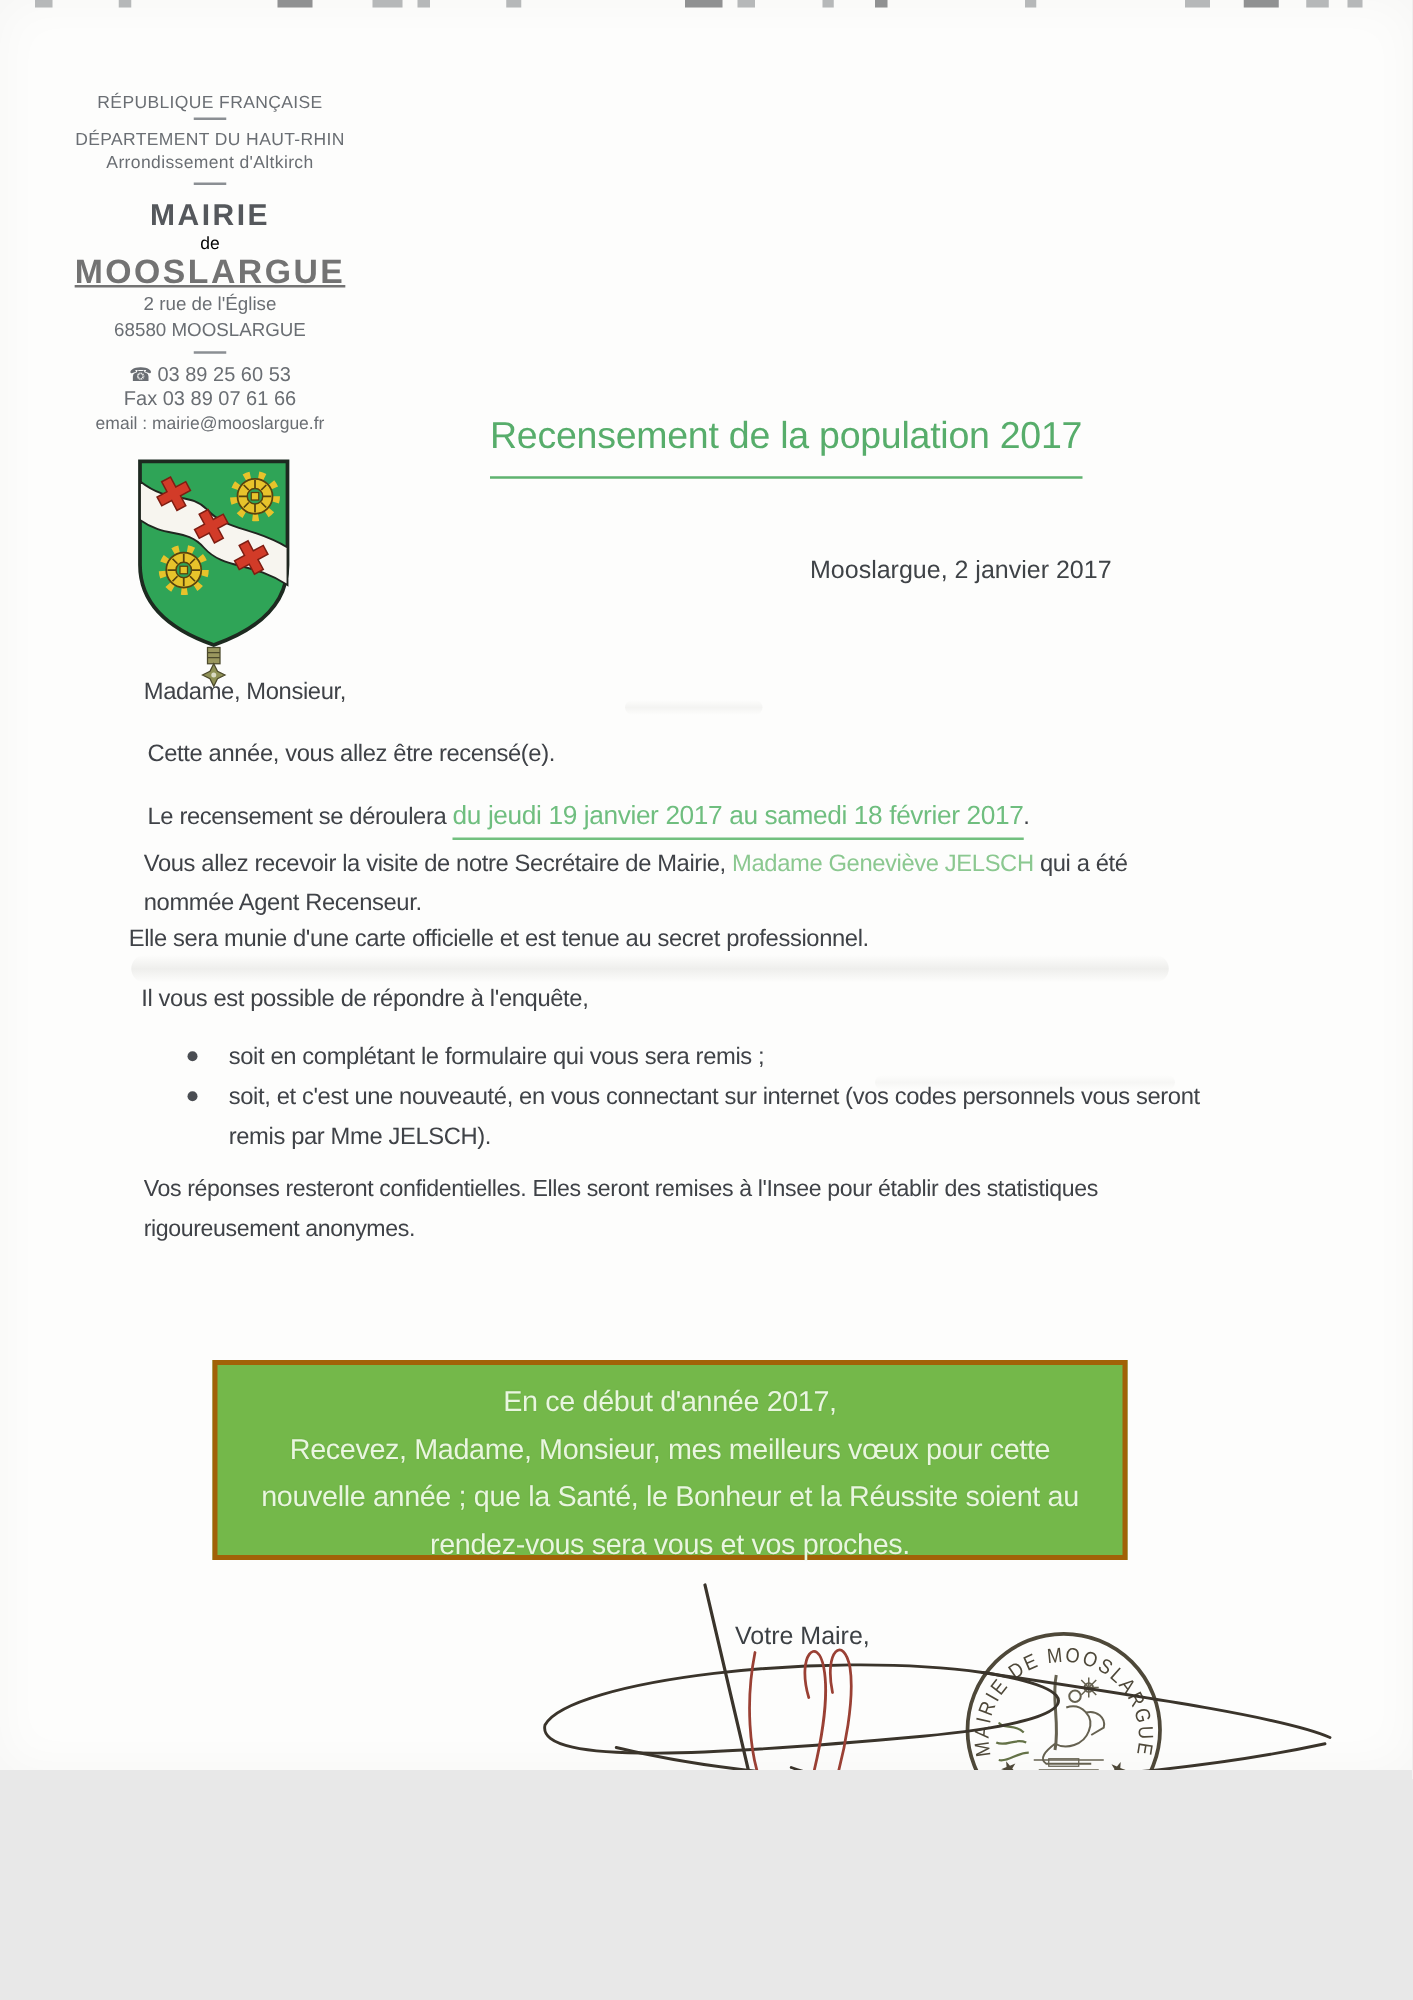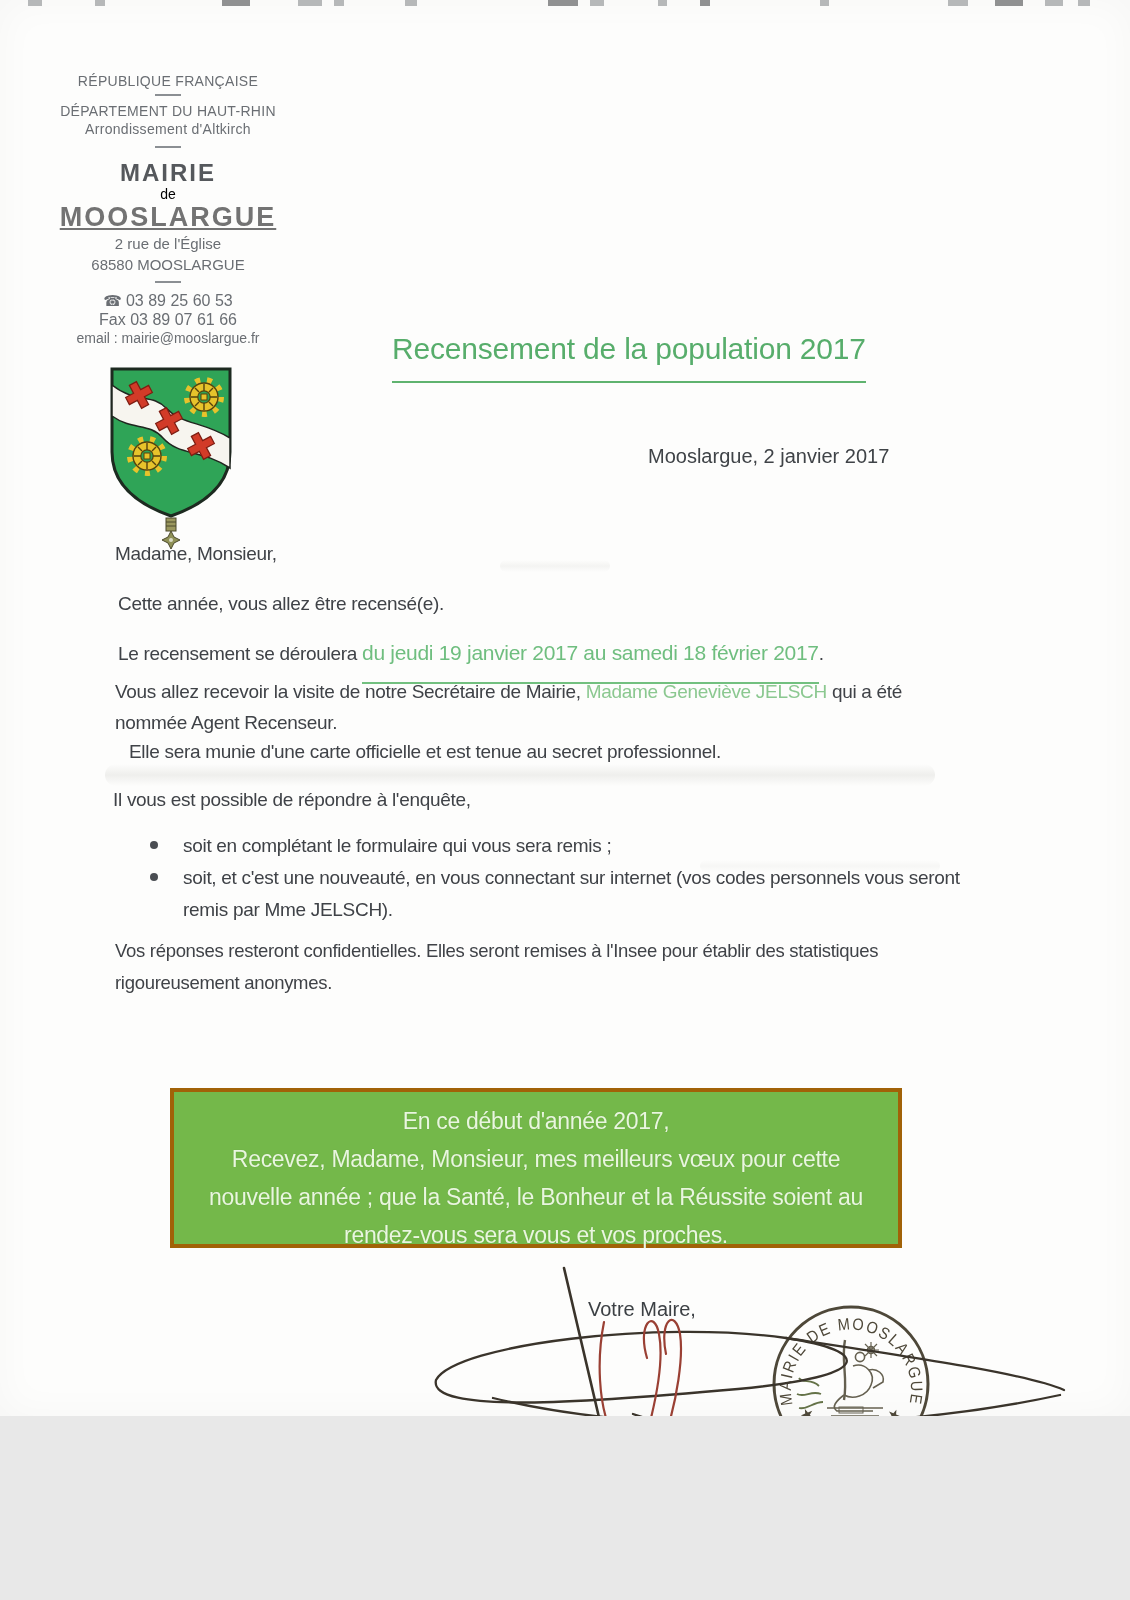--- a/index.html
+++ b/index.html
@@ -27,21 +27,21 @@
   .phone-icon{font-size:15px;margin-right:4px;}
 
   .title{
     position:absolute;left:392px;top:332px;
     font-size:30px;letter-spacing:-0.2px;color:#57ad6b;
     border-bottom:2px solid #5fb36f;padding-bottom:15px;
   }
   .dateline{position:absolute;left:648px;top:445px;font-size:20px;color:#3f4347;}
 
   .body-text{position:absolute;font-size:19px;letter-spacing:-0.3px;line-height:31px;color:#3f4247;}
-  .hl-green-u{color:#6fbe7f;border-bottom:2px solid #72c07f;padding-bottom:18px;}
+  .hl-green-u{color:#6fbe7f;border-bottom:2px solid #72c07f;padding-bottom:6px;}
   .hl-green-light{color:#8bc890;}
 
   .bullet-dot{position:absolute;width:8px;height:8px;border-radius:50%;background:#4a4d52;}
 
   .greeting-box{
     position:absolute;left:170px;top:1088px;width:732px;height:160px;
     background:#74b84a;border:4px solid #a16207;box-sizing:border-box;
     text-align:center;padding-top:10px;
   }
   .greeting-line{font-size:23px;letter-spacing:-0.3px;line-height:38px;color:#e9f6df;text-shadow:0 0 1px rgba(60,100,40,.25);}
@@ -127,21 +127,21 @@
   <div class="title">Recensement de la population 2017</div>
   <div class="dateline">Mooslargue, 2 janvier 2017</div>
 
   <div class="body-text" style="left:115px;top:538px">Madame, Monsieur,</div>
   <div class="body-text" style="left:118px;top:588px">Cette année, vous allez être recensé(e).</div>
 
   <div class="body-text" style="left:118px;top:637px"><span>Le recensement se déroulera </span><span class="hl-green-u" style="font-size:21px">du jeudi 19 janvier 2017 au samedi 18 février 2017</span><span>.</span></div>
 
   <div class="body-text" style="left:115px;top:676px;width:848px"><span>Vous allez recevoir la visite de notre Secrétaire de Mairie, </span><span class="hl-green-light">Madame Geneviève JELSCH</span><span> qui a été nommée Agent Recenseur.</span></div>
 
-  <div class="body-text" style="left:129px;top:736px">Elle sera munie d'une carte officielle et est tenue au secret professionnel.</div>
+  <div class="body-text" style="left:103px;top:736px">Elle sera munie d'une carte officielle et est tenue au secret professionnel.</div>
   <div class="body-text" style="left:113px;top:784px">Il vous est possible de répondre à l'enquête,</div>
 
   <div class="bullet-dot" style="left:150px;top:841px"></div>
   <div class="body-text" style="left:183px;top:830px">soit en complétant le formulaire qui vous sera remis ;</div>
 
   <div class="bullet-dot" style="left:150px;top:873px"></div>
   <div class="body-text" style="left:183px;top:862px;width:790px;line-height:32px">soit, et c'est une nouveauté, en vous connectant sur internet (vos codes personnels vous seront remis par Mme JELSCH).</div>
 
   <div class="body-text" style="left:115px;top:935px;width:880px;line-height:32px;font-size:18.5px">Vos réponses resteront confidentielles. Elles seront remises à l'Insee pour établir des statistiques rigoureusement anonymes.</div>
 

